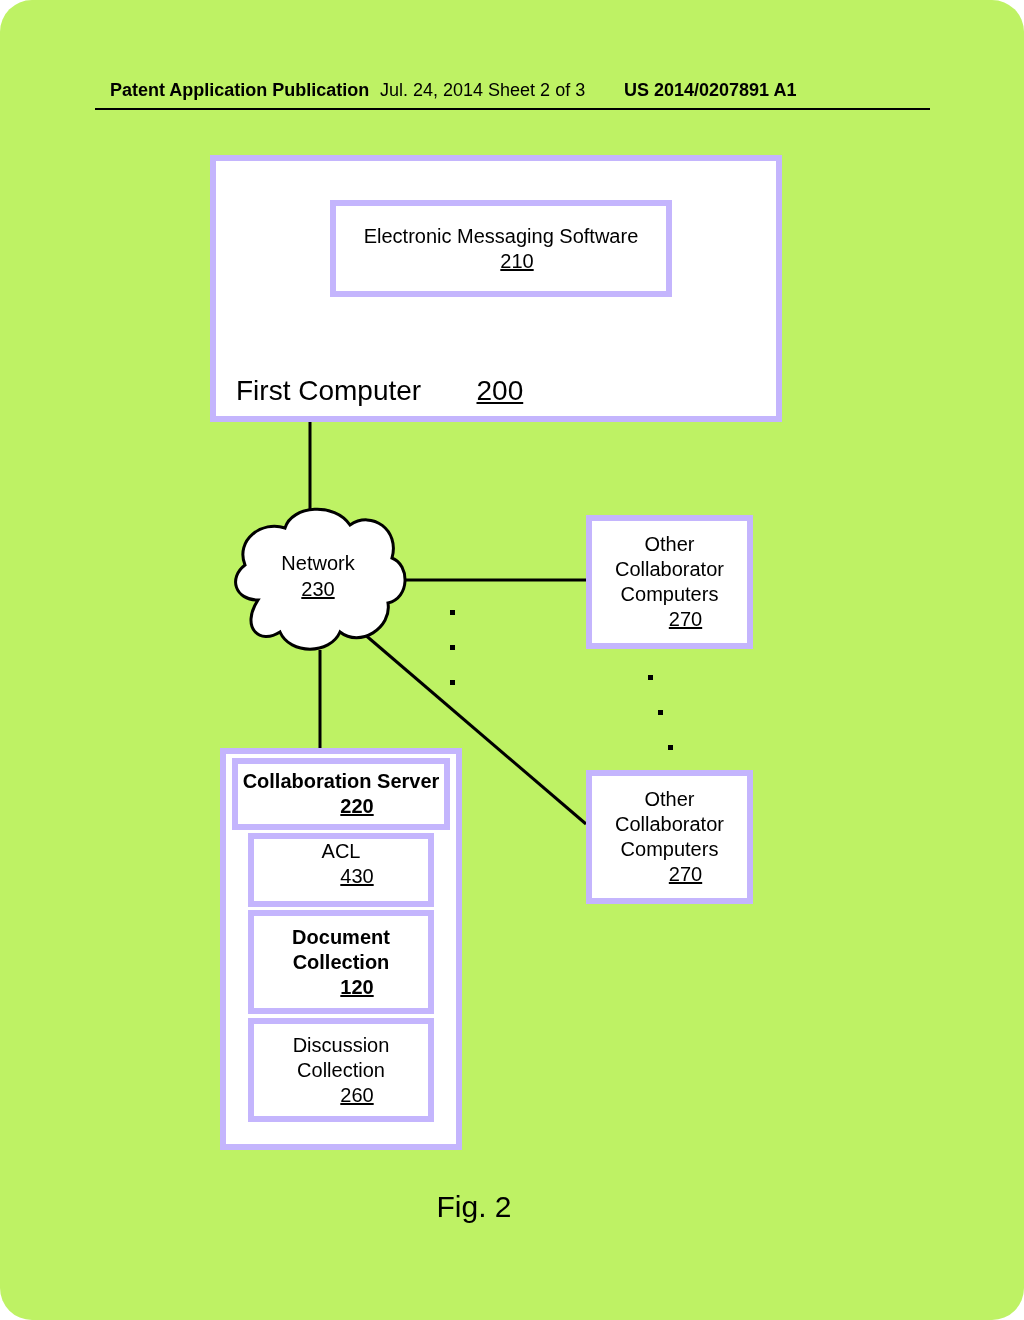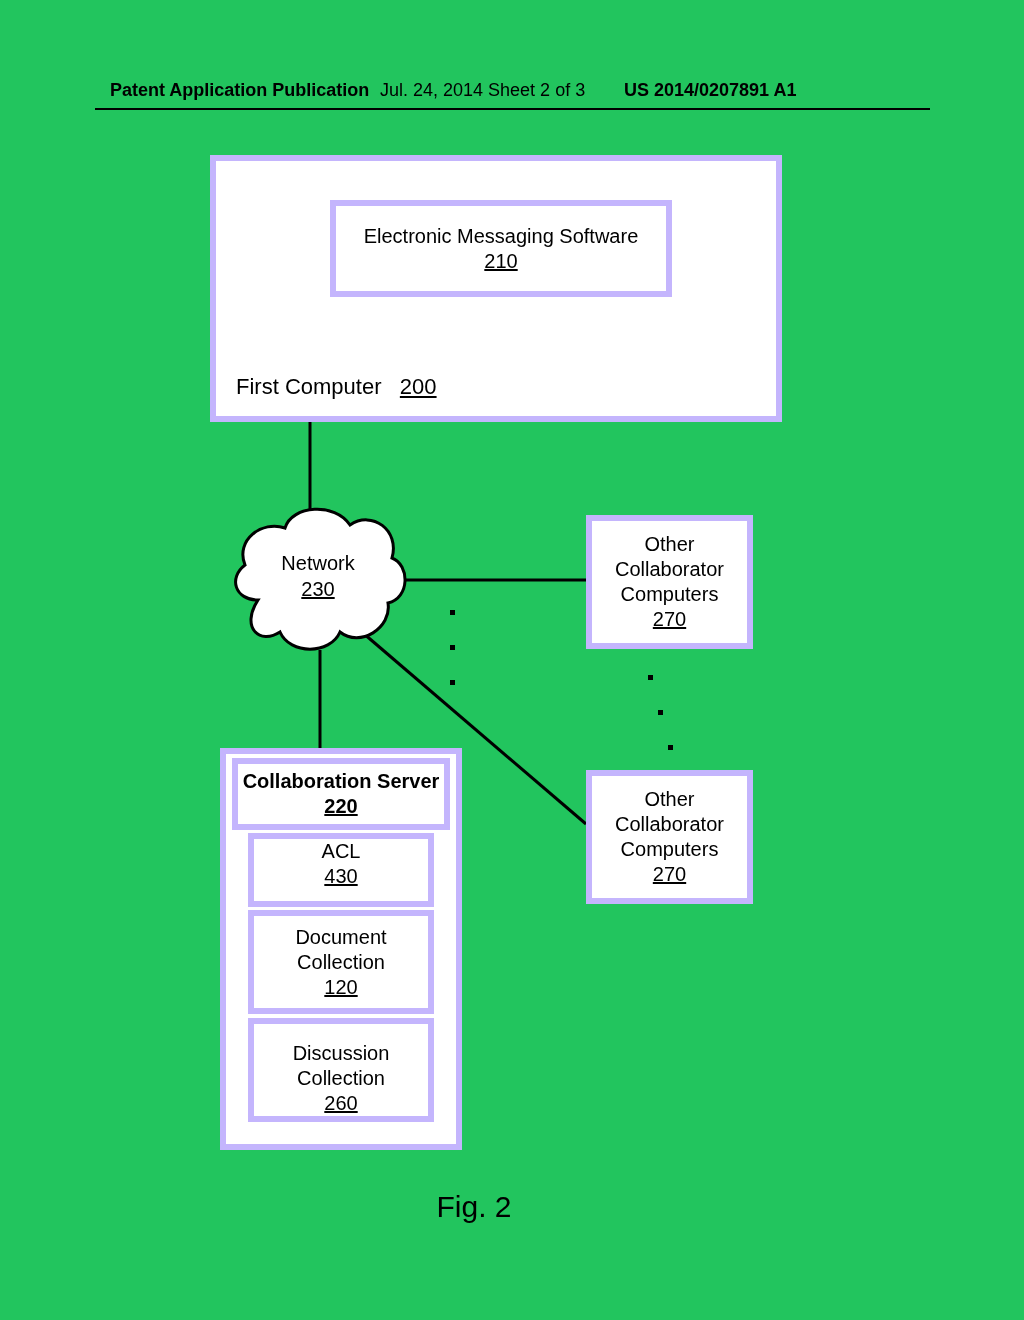--- a/index.html
+++ b/index.html
@@ -6,21 +6,22 @@
     margin: 0;
     padding: 0;
     background: #fff;
     font-family: Arial, Helvetica, sans-serif;
     color: #000;
   }
   .page {
     position: relative;
     width: 1024px;
     height: 1320px;
-    background: #22c55e;
+    background: #bef264;
+    border-radius: 32px;
   }
   .header {
     position: absolute;
     top: 80px;
     left: 0;
     width: 1024px;
     height: 30px;
     font-size: 18px;
     font-weight: bold;
   }
@@ -50,20 +51,21 @@
     text-align: center;
     font-size: 20px;
     line-height: 1.25;
     background: #fff;
   }
   .label-block {
     width: 100%;
   }
   .ref {
     text-decoration: underline;
+    margin-left: 32px;
   }
   .plain {
     position: absolute;
     font-size: 22px;
   }
   .ellipsis-dot {
     position: absolute;
     width: 5px;
     height: 5px;
     background: #000;
@@ -116,21 +118,21 @@
       C 410 565 410 598 388 603
       C 392 628 360 648 340 632
       C 330 655 290 655 280 632
       C 260 645 240 628 258 600
       Z" fill="#fff" stroke="#000" stroke-width="3"></path>
     <text x="318" y="570" text-anchor="middle" font-size="20" font-family="Arial">Network</text>
     <text x="318" y="596" text-anchor="middle" font-size="20" font-family="Arial" text-decoration="underline">230</text>
   </svg>
 
   <div class="box" style="left:210px; top:155px; width:560px; height:255px; text-align:left;">
-    <div class="plain" style="left:20px; top:212px; font-size:22px;">
+    <div class="plain" style="left:20px; top:212px; font-size:28px;">
       <span>First Computer</span>
       <span>&nbsp;</span>
       <span class="ref">200</span>
     </div>
   </div>
 
   <div class="box" style="left:330px; top:200px; width:330px; height:85px; display:flex; align-items:center; justify-content:center;">
     <div class="label-block">
       <div>Electronic Messaging Software</div>
       <div class="ref">210</div>
@@ -173,29 +175,29 @@
     </div>
   </div>
 
   <div class="box" style="left:248px; top:833px; width:174px; height:62px; display:flex; align-items:flex-start; justify-content:center;">
     <div class="label-block">
       <div>ACL</div>
       <div class="ref">430</div>
     </div>
   </div>
 
-  <div class="box" style="left:248px; top:910px; width:174px; height:92px; display:flex; align-items:center; justify-content:center;">
+  <div class="box" style="left:248px; top:910px; width:174px; height:92px; display:flex; align-items:center; justify-content:center;font-weight:bold;">
     <div class="label-block">
       <div style="white-space:pre-line;">Document
 Collection</div>
       <div class="ref">120</div>
     </div>
   </div>
 
-  <div class="box" style="left:248px; top:1018px; width:174px; height:92px; display:flex; align-items:flex-end; justify-content:center;">
+  <div class="box" style="left:248px; top:1018px; width:174px; height:92px; display:flex; align-items:center; justify-content:center;">
     <div class="label-block">
       <div style="white-space:pre-line;">Discussion
 Collection</div>
       <div class="ref">260</div>
     </div>
   </div>
 
   <div class="fig-caption">Fig. 2</div>
 
 </div>

